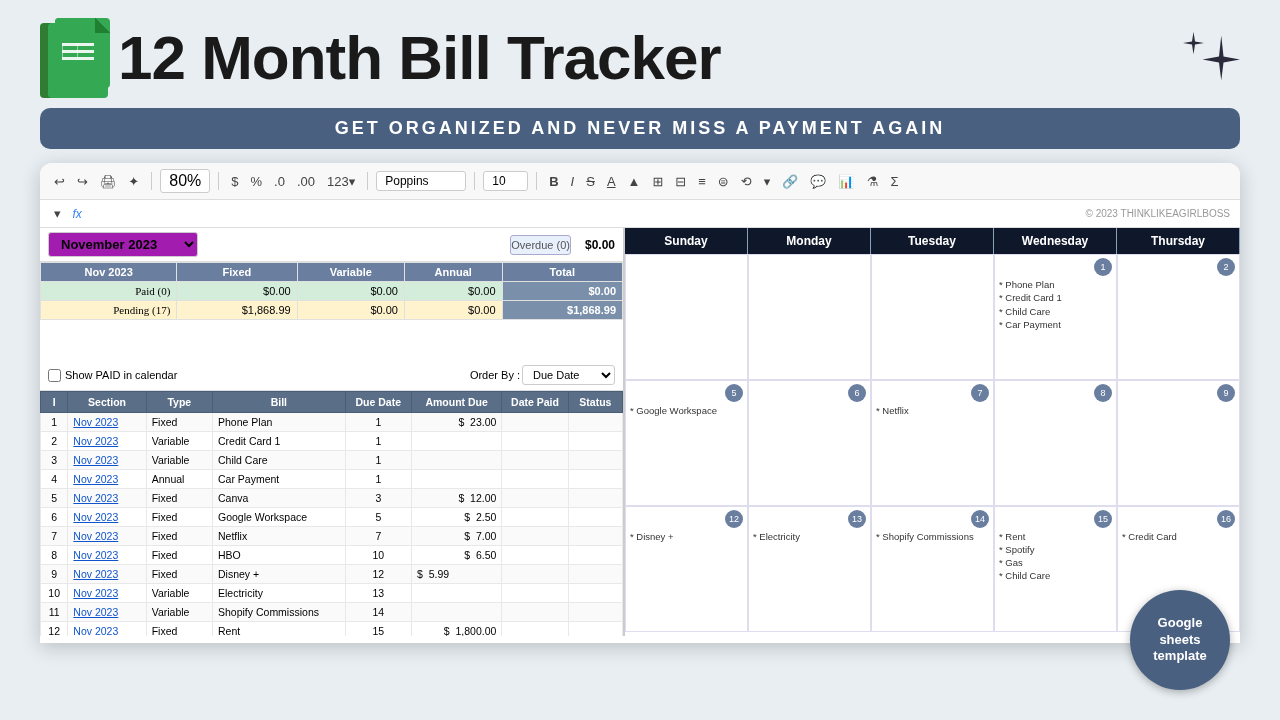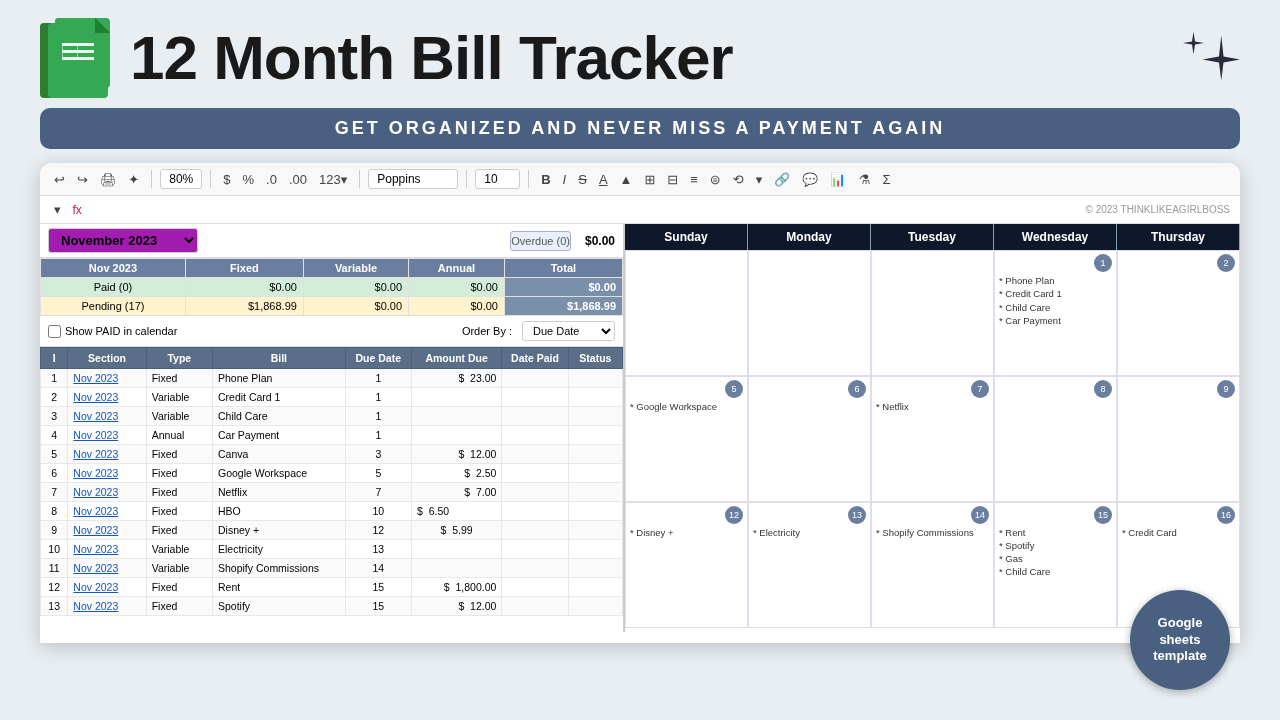--- a/index.html
+++ b/index.html
@@ -10,21 +10,21 @@
       font-family: Arial, sans-serif;
       overflow: hidden;
       position: relative;
     }
 
     
     .header-area {
       display: flex;
       align-items: center;
       padding: 18px 40px 10px 40px;
-      gap: 20px;
+      gap: 8px;
     }
     .sheets-icon {
       width: 70px;
       height: 80px;
       flex-shrink: 0;
     }
     .title-text {
       font-size: 62px;
       font-weight: 900;
       color: #1a1a1a;
@@ -72,35 +72,35 @@
       gap: 4px;
       font-size: 12px;
     }
     .toolbar-btn {
       padding: 2px 4px;
       cursor: pointer;
       color: #444;
       font-size: 13px;
     }
     .toolbar-separator { width: 1px; height: 18px; background: #ccc; margin: 0 4px; }
-    .toolbar-zoom { background: white; border: 1px solid #ccc; padding: 2px 8px; border-radius: 3px; font-size: 12px; }
+    .toolbar-zoom { background: white; border: 1px solid #ccc; padding: 2px 8px; border-radius: 3px; font-size: 16px; }
     .toolbar-font { background: white; border: 1px solid #ccc; padding: 2px 8px; border-radius: 3px; font-size: 12px; min-width: 90px; }
     .toolbar-size { background: white; border: 1px solid #ccc; padding: 2px 8px; border-radius: 3px; font-size: 12px; width: 45px; }
 
     
     .formula-bar {
       background: white;
       border-bottom: 1px solid #ddd;
       padding: 4px 10px;
       display: flex;
       align-items: center;
       gap: 8px;
       font-size: 12px;
     }
-    .formula-icon { color: #be185d; }
+    .formula-icon { color: #3b82f6; font-style: italic; }
     .copyright-text { margin-left: auto; color: #999; font-size: 10px; }
 
     
     .sheet-content {
       display: flex;
       height: calc(480px - 72px);
     }
 
     
     .left-panel {
@@ -155,35 +155,36 @@
       border-collapse: collapse;
       font-size: 11px;
       margin: 0;
     }
     .summary-table th, .summary-table td {
       border: 1px solid #e0e0e0;
       padding: 3px 6px;
       text-align: right;
     }
     .summary-table th { background: #6a7fa0; color: white; font-weight: 600; text-align: center; }
-    .summary-table .row-label { text-align: center; font-weight: 500; }
+    .summary-table .row-label { text-align: right; font-weight: 500; font-family: Liberation Serif, serif; }
     .paid-row td { background: #d4edda; }
     .pending-row td { background: #fff3cd; }
     .total-row td { background: #ccd5e0; font-weight: bold; }
     .highlight-total { background: #7a8faa !important; color: white; font-weight: bold; }
 
     
     .filter-row {
       display: flex;
       align-items: center;
       padding: 5px 8px;
       background: white;
       border-bottom: 1px solid #ddd;
-      gap: 10px;
+      gap: 2px;
       font-size: 11px;
+      margin-top: 40px;
     }
     .checkbox-label { display: flex; align-items: center; gap: 4px; }
     .order-by-label { margin-left: auto; font-weight: 500; }
     .order-dropdown {
       border: 1px solid #ccc;
       padding: 2px 18px 2px 6px;
       border-radius: 3px;
       font-size: 11px;
       background: white;
       min-width: 80px;
@@ -497,31 +498,31 @@
     <td style="text-align:right">$&nbsp;&nbsp;7.00</td>
     <td></td>
     <td></td>
   </tr>
             <tr>
     <td style="text-align:center">8</td>
     <td class="link-cell">Nov 2023</td>
     <td>Fixed</td>
     <td>HBO</td>
     <td style="text-align:center">10</td>
-    <td style="">$&nbsp;&nbsp;6.50</td>
+    <td style="text-align:right">$&nbsp;&nbsp;6.50</td>
     <td></td>
     <td></td>
   </tr>
             <tr>
     <td style="text-align:center">9</td>
     <td class="link-cell">Nov 2023</td>
     <td>Fixed</td>
     <td>Disney +</td>
     <td style="text-align:center">12</td>
-    <td style="text-align:center">$&nbsp;&nbsp;5.99</td>
+    <td style="text-align:left">$&nbsp;&nbsp;5.99</td>
     <td></td>
     <td></td>
   </tr>
             <tr>
     <td style="text-align:center">10</td>
     <td class="link-cell">Nov 2023</td>
     <td>Variable</td>
     <td>Electricity</td>
     <td style="text-align:center">13</td>
     <td style="text-align:right"></td>

